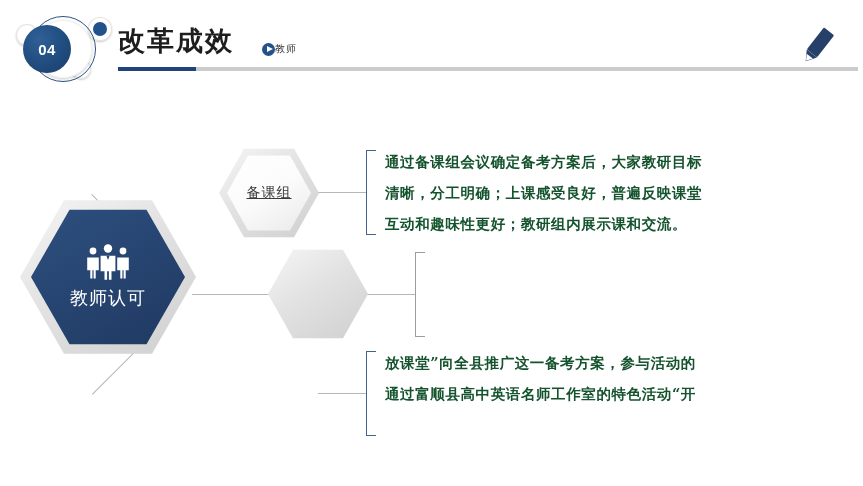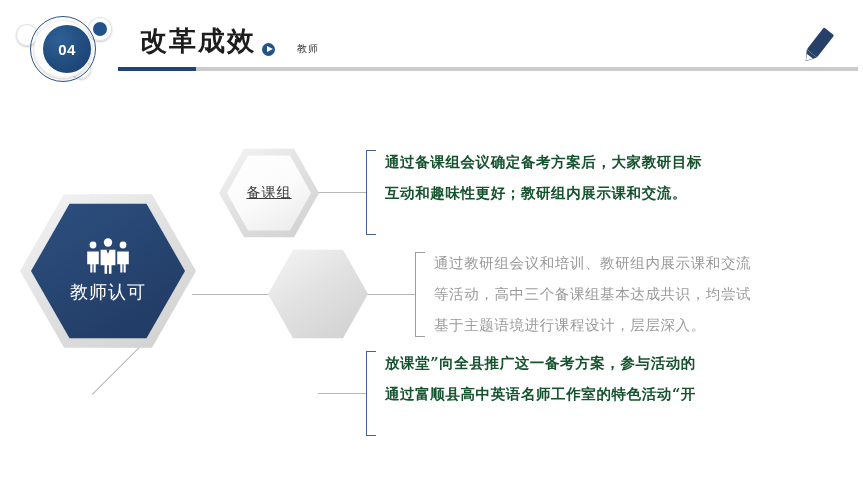--- a/index.html
+++ b/index.html
@@ -18,21 +18,21 @@
     position:absolute;left:22px;top:12px;width:66px;height:66px;
     border-radius:50%;border:1.3px solid #2e5382;box-sizing:border-box;
   }
   .ring-mid{
     position:absolute;left:26px;top:16px;width:58px;height:58px;
     border-radius:50%;
     background:#ffffff;
     box-shadow:0 1px 3px rgba(0,0,0,0.22), inset 0 0 0 1px #f1f1f1;
   }
   .badge-core{
-    position:absolute;left:35px;top:21px;width:48px;height:48px;
+    position:absolute;left:15px;top:21px;width:48px;height:48px;
     border-radius:50%;
     background:radial-gradient(circle at 35% 30%,#2f6096 0%,#1f4a7c 60%,#1b3f6b 100%);
     color:#ffffff;font-size:15px;font-weight:bold;
     display:flex;align-items:center;justify-content:center;
     letter-spacing:0.5px;
   }
   .dot-ring-a{
     position:absolute;left:8px;top:20px;width:22px;height:22px;border-radius:50%;
     background:#fff;box-shadow:0 1px 2px rgba(0,0,0,0.22), inset 0 0 0 1px #e3e3e3;
   }
@@ -43,28 +43,28 @@
   .dot-ring-c{
     position:absolute;left:80px;top:13px;width:24px;height:24px;border-radius:50%;
     background:#fff;box-shadow:0 1px 2px rgba(0,0,0,0.22), inset 0 0 0 1px #e3e3e3;
   }
   .dot-core-c{
     position:absolute;left:85px;top:18px;width:14px;height:14px;border-radius:50%;
     background:#22528a;
   }
 
   .header-title{
-    position:absolute;left:140px;top:27px;
+    position:absolute;left:118px;top:27px;
     font-size:27px;font-weight:bold;color:#1d1d1d;
     letter-spacing:2px;line-height:1;
     font-family:"DejaVu Sans","Liberation Sans",sans-serif;
   }
   .header-sub{
     position:absolute;left:262px;top:42px;
-    display:flex;align-items:center;gap:22px;
+    display:flex;align-items:center;gap:0;
   }
   .play-icon{
     width:13px;height:13px;border-radius:50%;
     background:#23528b;position:relative;flex:0 0 auto;
   }
   .play-icon::after{
     content:"";position:absolute;left:4.5px;top:3.2px;
     border-left:6px solid #ffffff;
     border-top:3.3px solid transparent;
     border-bottom:3.3px solid transparent;
@@ -93,21 +93,21 @@
     background:linear-gradient(150deg,#ffffff 0%,#fbfbfb 50%,#e9e9e9 100%);
     color:#3a3a3a;
   }
   .hex.dark .inner{
     background:linear-gradient(150deg,#2b4d7e 0%,#24406b 55%,#1e3career 100%);
     background:linear-gradient(150deg,#2d507f 0%,#26436f 55%,#1f3a61 100%);
     color:#ffffff;
   }
 
   
-  #hex-main{left:20px;top:191px;width:176px;height:160px;}
+  #hex-main{left:20px;top:197px;width:176px;height:160px;}
   #hex-main .inner{left:11px;top:10px;right:11px;bottom:10px;}
   #hex-main .hex-label{font-size:18px;letter-spacing:1px;margin-top:6px;}
   .people-icon{width:52px;height:36px;}
 
   
   .hex.small{width:100px;height:92px;}
   .hex.small .inner{left:8px;top:7px;right:8px;bottom:7px;}
   .hex.small .hex-label{font-size:14px;letter-spacing:1px;text-decoration:underline;}
   #hex-1{left:219px;top:147px;}
   #hex-2{left:268px;top:248px;}
@@ -202,27 +202,23 @@
     </div>
   </div>
 
   <div class="hex small dark" id="hex-2">
     <div class="plate"></div>
   </div>
 
 
   <div class="txt blue" style="left:385px;top:146px;">
     <p>通过备课组会议确定备考方案后，大家教研目标</p>
+    <p>清晰，分工明确；上课感受良好，普遍反映课堂</p>
     <p>互动和趣味性更好；教研组内展示课和交流。</p>
   </div>
 
-  <div class="txt gray" style="left:434px;top:248px;">
-    <p>通过教研组会议和培训、教研组内展示课和交流</p>
-    <p>等活动，高中三个备课组基本达成共识，均尝试</p>
-    <p>基于主题语境进行课程设计，层层深入。</p>
-  </div>
 
   <div class="txt blue" style="left:385px;top:347px;">
     <p>放课堂”向全县推广这一备考方案，参与活动的</p>
     <p>通过富顺县高中英语名师工作室的特色活动“开</p>
   </div>
 
 </div>
 
 </body></html>

